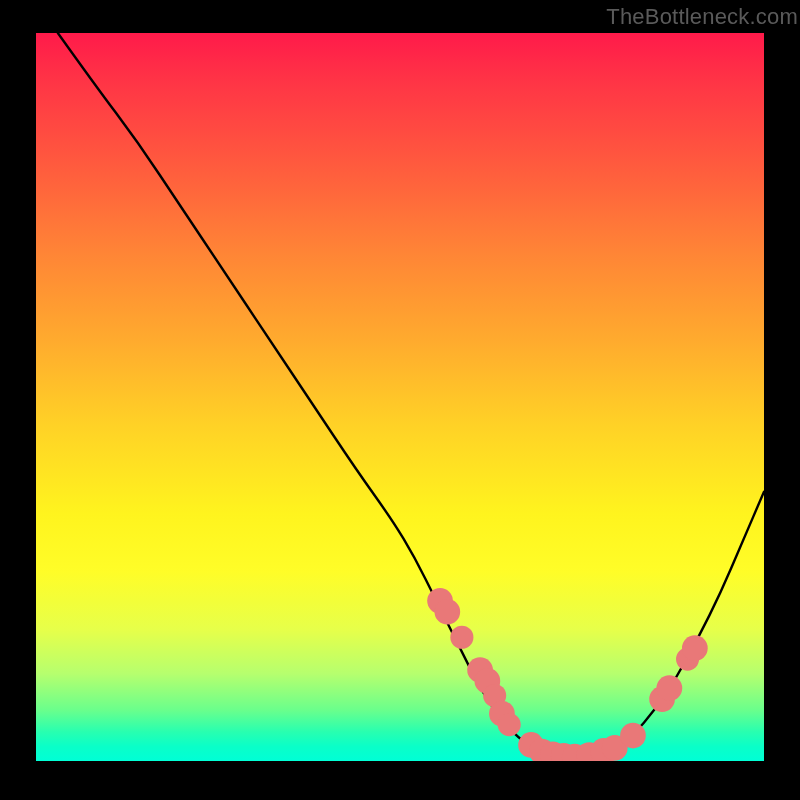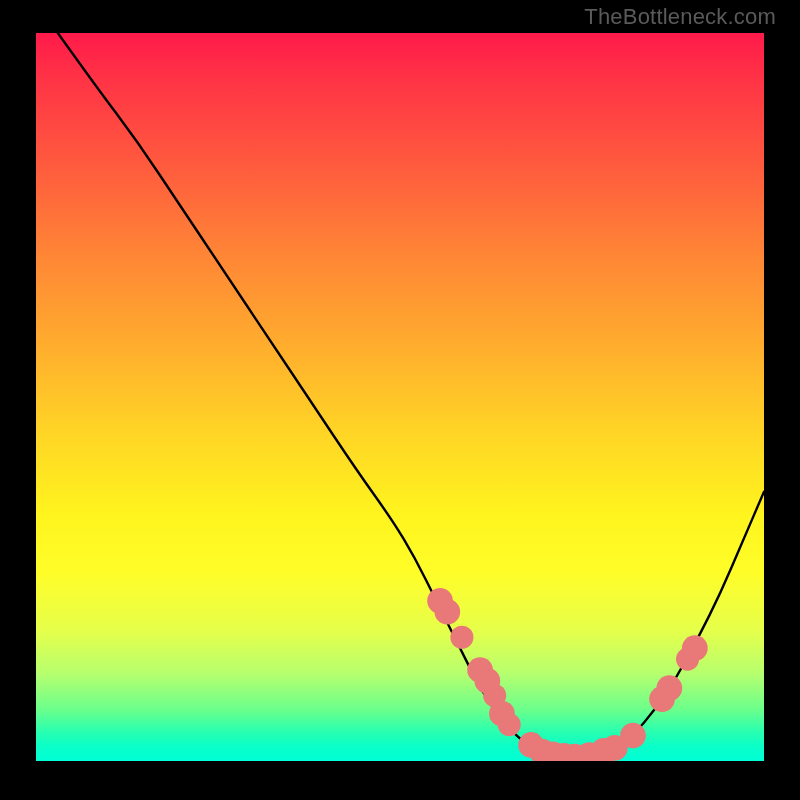--- a/index.html
+++ b/index.html
@@ -6,21 +6,21 @@
   body {
     width: 800px;
     height: 800px;
     background: #000;
     position: relative;
     font-family: Arial, sans-serif;
   }
   .watermark {
     position: absolute;
     top: 4px;
-    right: 24px;
+    right: 2px;
     color: #5a5a5a;
     font-size: 22px;
     font-weight: 500;
     letter-spacing: 0.2px;
     z-index: 10;
   }
   .plot-area {
     position: absolute;
     left: 36px;
     top: 33px;

